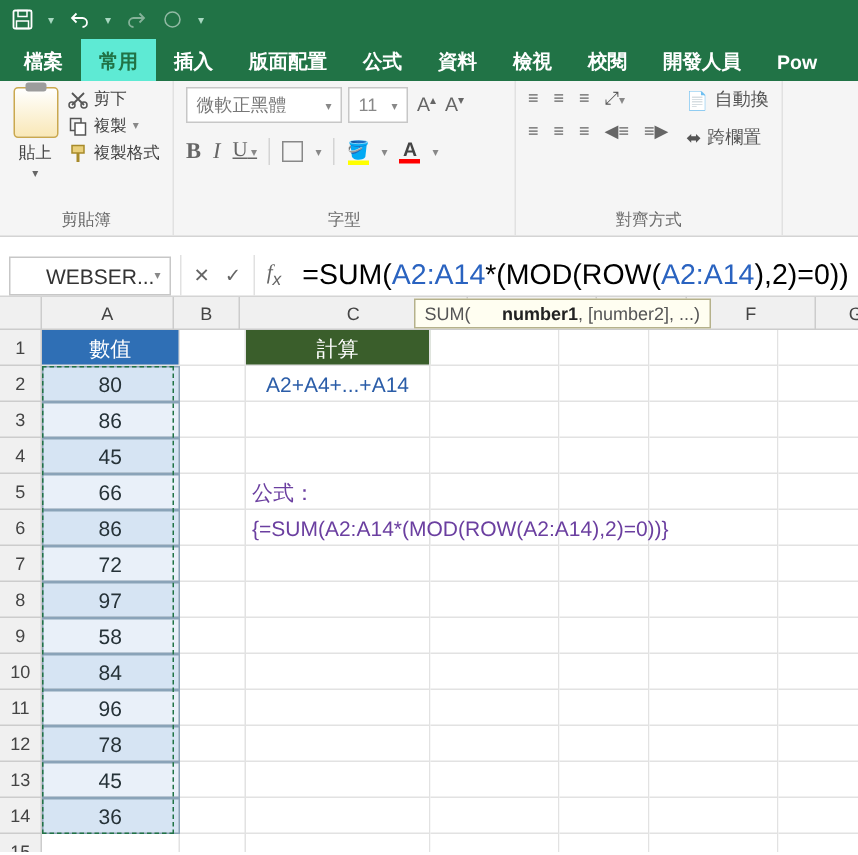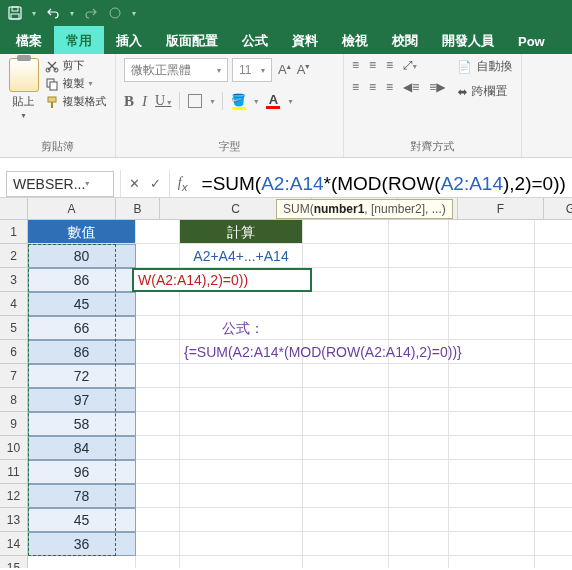--- a/index.html
+++ b/index.html
@@ -53,62 +53,62 @@
   .color-uline { border-bottom: 3px solid #ff0000; width: 14px; display: inline-block; text-align: center; color: #444; font-weight: bold; font-size: 13px; line-height: 12px; }
 
   .align-group { width: 178px; }
   .align-rows { display: flex; flex-direction: column; gap: 8px; color: #666; }
   .align-row { display: flex; gap: 10px; align-items: center; font-size: 12px; }
   .wrap-col { display: flex; flex-direction: column; gap: 8px; margin-left: 6px; font-size: 12px; color: #555; }
   .wrap-row { display: flex; align-items: center; gap: 4px; }
 
   
   .fbar { height: 28px; border-bottom: 1px solid #d4d4d4; background: #fff; display: flex; align-items: center; margin-top: 12px; }
-  .namebox { width: 108px; height: 26px; border: 1px solid #c7c7c7; margin: 0 6px; padding: 2px 6px; font-size: 14px; color: #333; display: flex; align-items: center; justify-content: flex-start; }
+  .namebox { width: 108px; height: 26px; border: 1px solid #c7c7c7; margin: 0 6px; padding: 2px 6px; font-size: 14px; color: #333; display: flex; align-items: center; justify-content: flex-end; }
   .fx-btns { display: flex; gap: 10px; color: #666; padding: 0 8px; align-items: center; border-left: 1px solid #e1e1e1; border-right: 1px solid #e1e1e1; height: 100%; }
   .fx-btns span { font-size: 13px; }
   .fx-label { font-style: italic; font-family: "Times New Roman", serif; font-size: 14px; color: #666; padding: 0 8px; }
   .formula-input { flex: 1; padding: 2px 6px; font-size: 19px; color: #000; white-space: nowrap; }
   .formula-input .fn { color: #000; }
   .formula-input .ref { color: #2a63c0; }
 
   
   .tooltip { position: absolute; top: 199px; left: 276px; background: #fffef1; border: 1px solid #b5b18b; padding: 2px 6px; font-size: 12px; color: #555; z-index: 5; }
-  .tooltip .bold { font-weight: bold; color: #222; }
+  .tooltip .bold { font-weight: bold; color: #222; margin-left: 21px; }
 
   
   .grid { position: relative; width: 572px; height: 370px; overflow: hidden; user-select: none; }
   .corner { position: absolute; top: 0; left: 0; width: 28px; height: 22px; background: #f0f0f0; border-right: 1px solid #ccc; border-bottom: 1px solid #ccc; }
   .colheads { position: absolute; top: 0; left: 28px; height: 22px; display: flex; }
   .colhead { background: #f0f0f0; border-right: 1px solid #ccc; border-bottom: 1px solid #ccc; text-align: center; line-height: 22px; color: #444; font-size: 12px; }
   .rowheads { position: absolute; top: 22px; left: 0; width: 28px; }
   .rowhead { background: #f0f0f0; border-right: 1px solid #ccc; border-bottom: 1px solid #ccc; text-align: center; color: #444; font-size: 12px; height: 24px; line-height: 24px; }
 
   .cells { position: absolute; top: 22px; left: 28px; }
   .row { display: flex; height: 24px; }
   .cell { border-right: 1px solid #e2e2e2; border-bottom: 1px solid #e2e2e2; height: 24px; line-height: 24px; text-align: center; font-size: 14px; color: #333; background: #fff; position: relative; overflow: visible; white-space: nowrap; }
 
   
-  .cA { width: 108px; }
+  .cA { width: 92px; }
   .cB { width: 44px; }
   .cC { width: 123px; }
   .cD { width: 86px; }
   .cE { width: 60px; }
   .cF { width: 86px; }
   .cG { width: 54px; }
 
   
   .hdr-blue { background: #2f6fb5; color: #fff; font-size: 14px; }
   .hdr-green { background: #3a5e2b; color: #fff; font-size: 14px; }
   .valcell { background: #d6e4f3; color: #263238; }
   .valcell-lite { background: #e9f0f9; color: #263238; }
   .col-a-sel { outline: 1px solid #8aa3b8; outline-offset: -1px; }
 
   .c-blue { color: #2b5da8; text-align: center; z-index: 2; }
-  .c-purp { color: #6b3fa0; text-align: center; padding-left: 4px; z-index: 2; }
+  .c-purp { color: #6b3fa0; text-align: left; padding-left: 4px; z-index: 2; }
 
   
   .editing { position: absolute; top: 70px; left: 132px; width: 180px; height: 24px; border: 2px solid #217346; background: #fff; z-index: 3; display: flex; align-items: center; padding: 0 4px; font-size: 14px; }
   .editing .p { color: #c22020; }
 
   .marquee { position: absolute; top: 46px; left: 28px; width: 88px; height: 312px; border: 1.5px dashed #217346; z-index: 2; pointer-events: none; animation: march 0.6s linear infinite; }
   @keyframes march { to { outline-offset: 4px; } }
 
 </style>
 </head>
@@ -441,16 +441,13 @@
         <div class="cell cC"></div>
         <div class="cell cD"></div>
         <div class="cell cE"></div>
         <div class="cell cF"></div>
         <div class="cell cG"></div>
       </div>
     </div>
 
   <div class="marquee"></div>
 
-  <div class="editing">
-    <span class="p">W(A2:A14),2)=0))</span>
-  </div>
 </div>
 
 </body></html>

